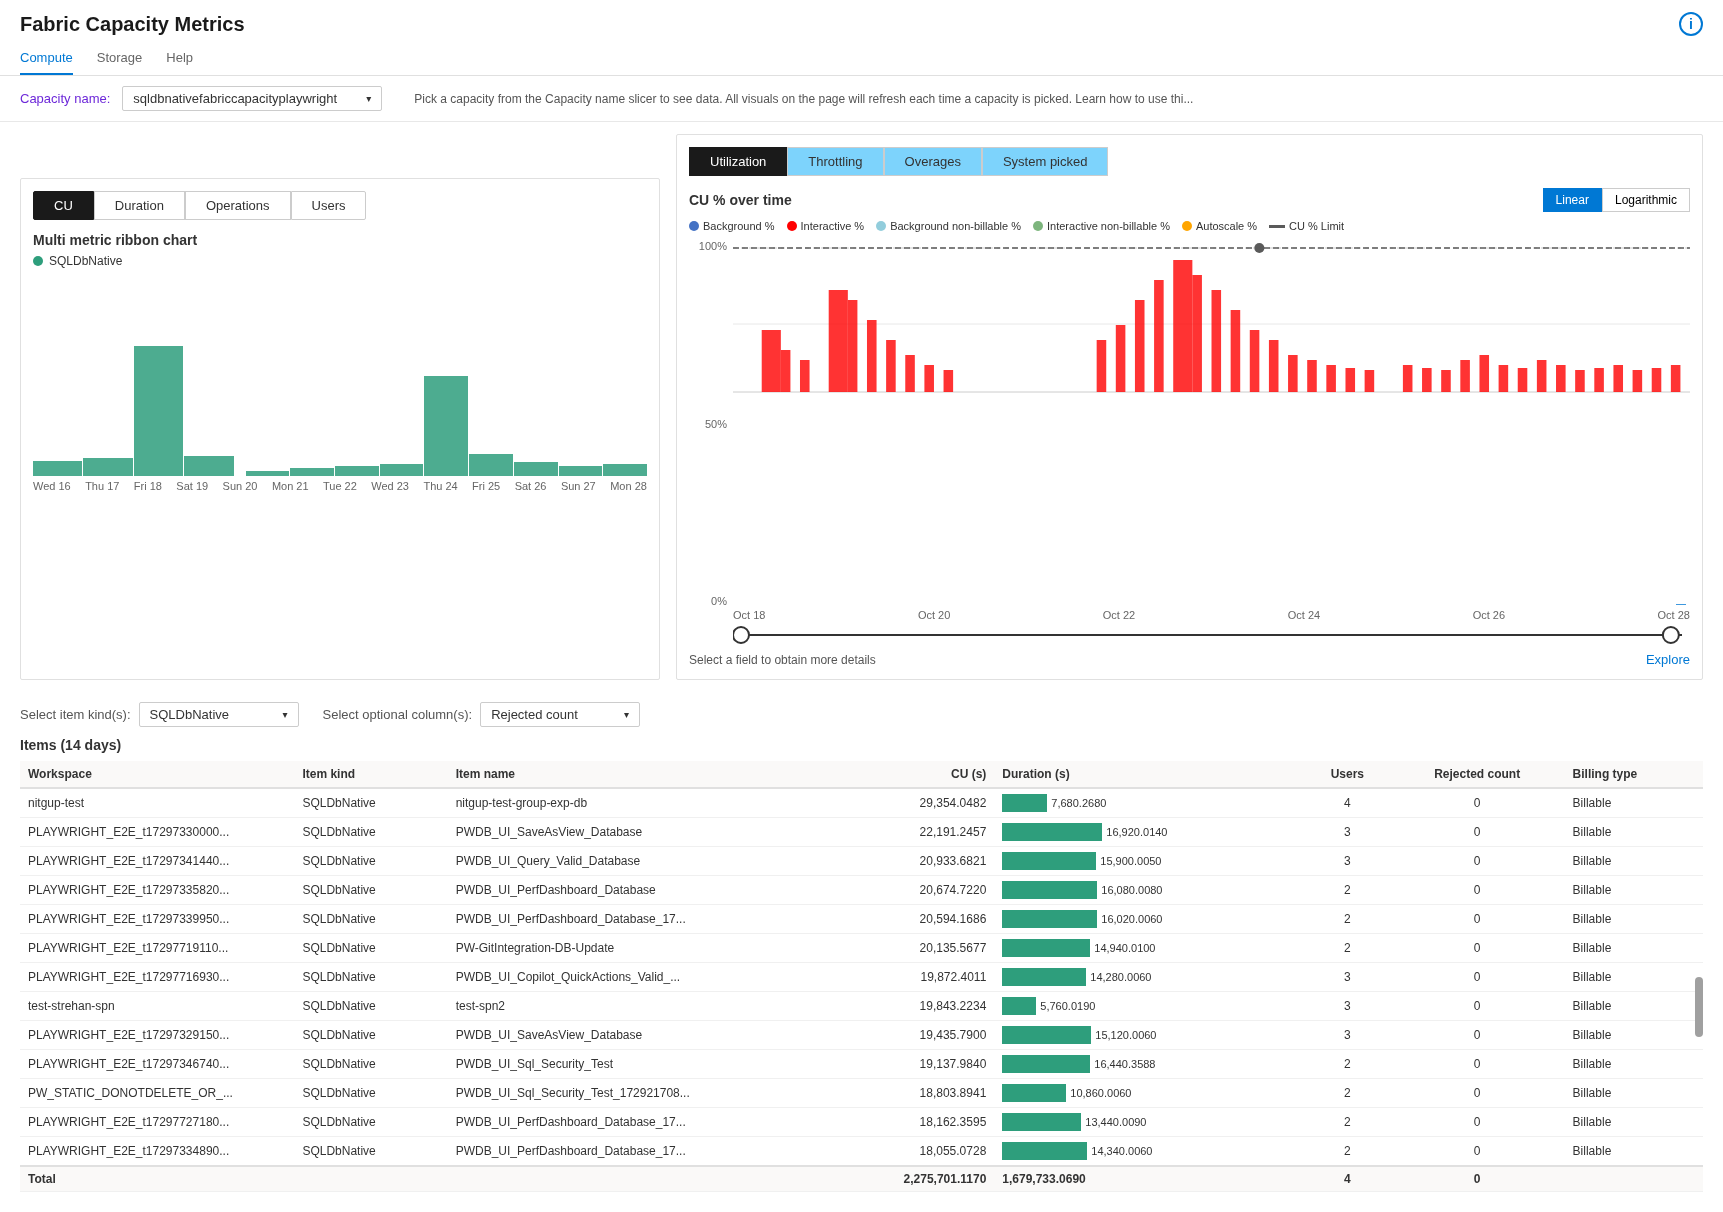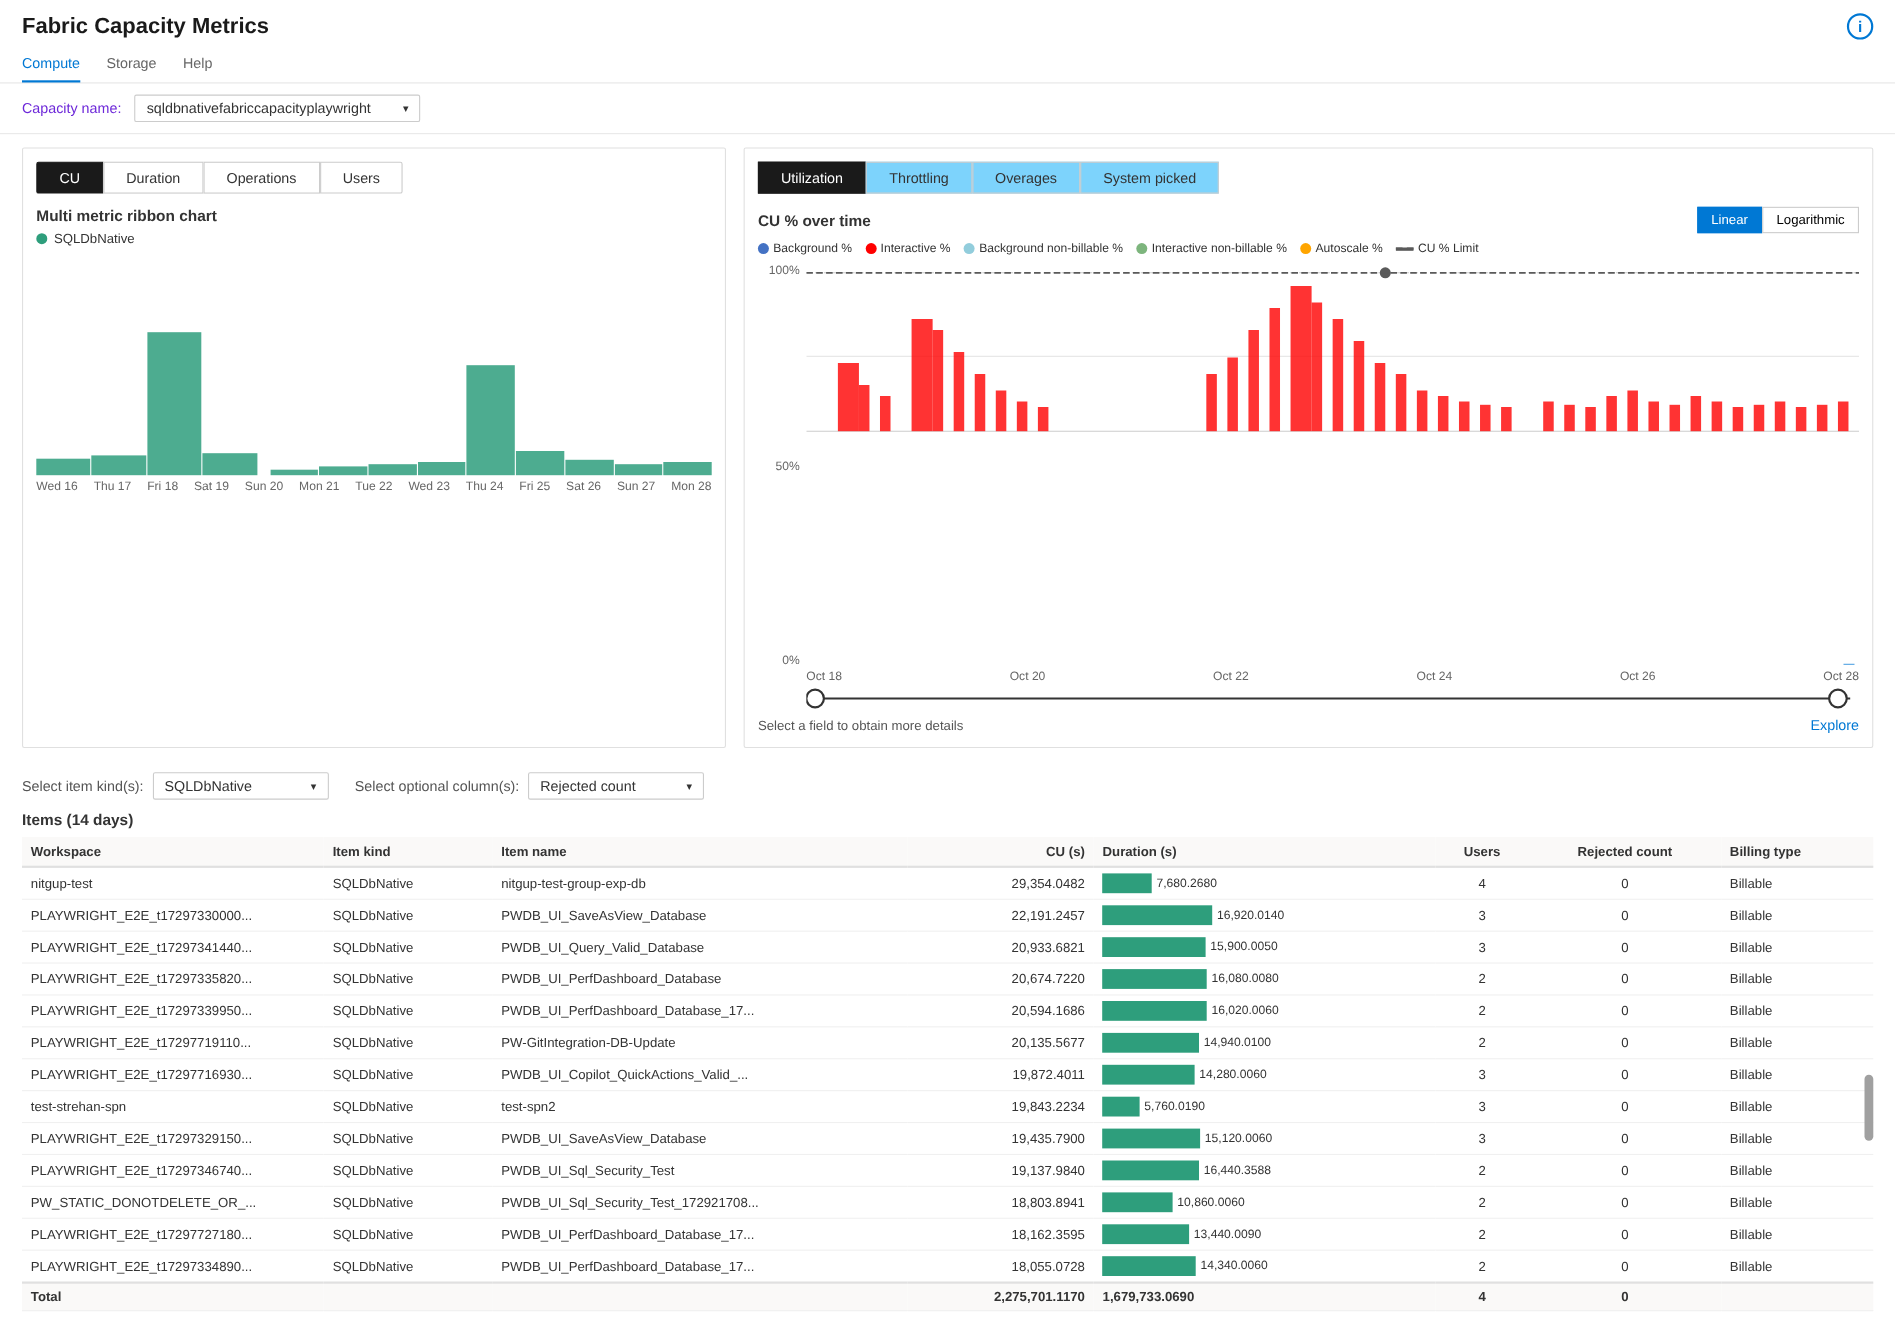--- a/index.html
+++ b/index.html
@@ -18,21 +18,21 @@
     
     .capacity-row { padding: 10px 20px; background: #fff; display: flex; align-items: center; gap: 12px; border-bottom: 1px solid #e8e8e8; }
     .capacity-label { font-size: 13px; color: #6d28d9; }
     .capacity-dropdown { display: flex; align-items: center; gap: 6px; border: 1px solid #ccc; padding: 4px 10px; border-radius: 2px; cursor: pointer; min-width: 260px; justify-content: space-between; background: #fff; }
     .capacity-hint { font-size: 12px; color: #555; flex: 1; margin-left: 20px; }
     
     
     .main-content { display: flex; flex: 1; padding: 12px 20px; gap: 16px; }
     
     
-    .left-panel { width: 640px; flex-shrink: 0; background: #fff; border: 1px solid #e0e0e0; border-radius: 2px; padding: 12px; display: flex; flex-direction: column; }
+    .left-panel { width: 640px; flex-shrink: 0; background: #fff; border: 1px solid #e0e0e0; border-radius: 2px; padding: 12px; display: flex; flex-direction: column; margin-top: 44px; }
     .panel-tabs { display: flex; margin-bottom: 12px; }
     .panel-tab { padding: 6px 20px; cursor: pointer; border: 1px solid #ccc; font-size: 13px; background: #fff; color: #333; }
     .panel-tab:first-child { border-radius: 2px 0 0 2px; }
     .panel-tab:last-child { border-radius: 0 2px 2px 0; }
     .panel-tab.active { background: #1a1a1a; color: #fff; border-color: #1a1a1a; }
     .chart-title { font-size: 14px; font-weight: 600; margin-bottom: 6px; }
     .chart-legend { display: flex; align-items: center; gap: 6px; margin-bottom: 8px; font-size: 12px; }
     .legend-dot { width: 10px; height: 10px; border-radius: 50%; background: #2e9e7c; }
     .ribbon-chart { flex: 1; min-height: 200px; position: relative; display: flex; flex-direction: column; }
     .chart-x-labels { display: flex; justify-content: space-between; padding-top: 4px; font-size: 11px; color: #666; }
@@ -85,20 +85,21 @@
       <div class="nav-tab">Help</div>
     </div>
   </div>
 
   <div class="capacity-row">
     <span class="capacity-label">Capacity name:</span>
     <div class="capacity-dropdown">
       <span>sqldbnativefabriccapacityplaywright</span>
       <span class="chevron">▾</span>
     </div>
+    <span class="capacity-hint">Pick a capacity from the Capacity name slicer to see data. All visuals on the page will refresh each time a capacity is picked. Learn how to use thi...</span>
   </div>
 
   <div class="main-content">
 
     <div class="left-panel">
       <div class="panel-tabs">
         <div class="panel-tab active">CU</div>
         <div class="panel-tab">Duration</div>
         <div class="panel-tab">Operations</div>
         <div class="panel-tab">Users</div>

